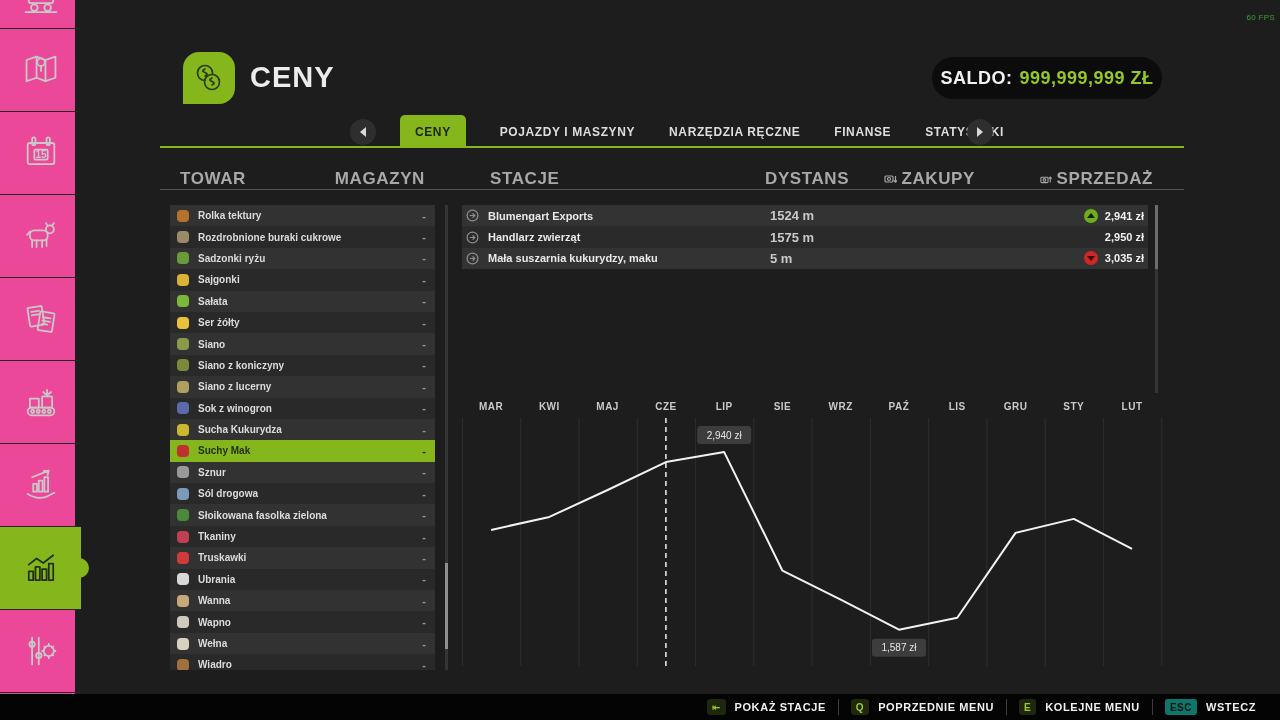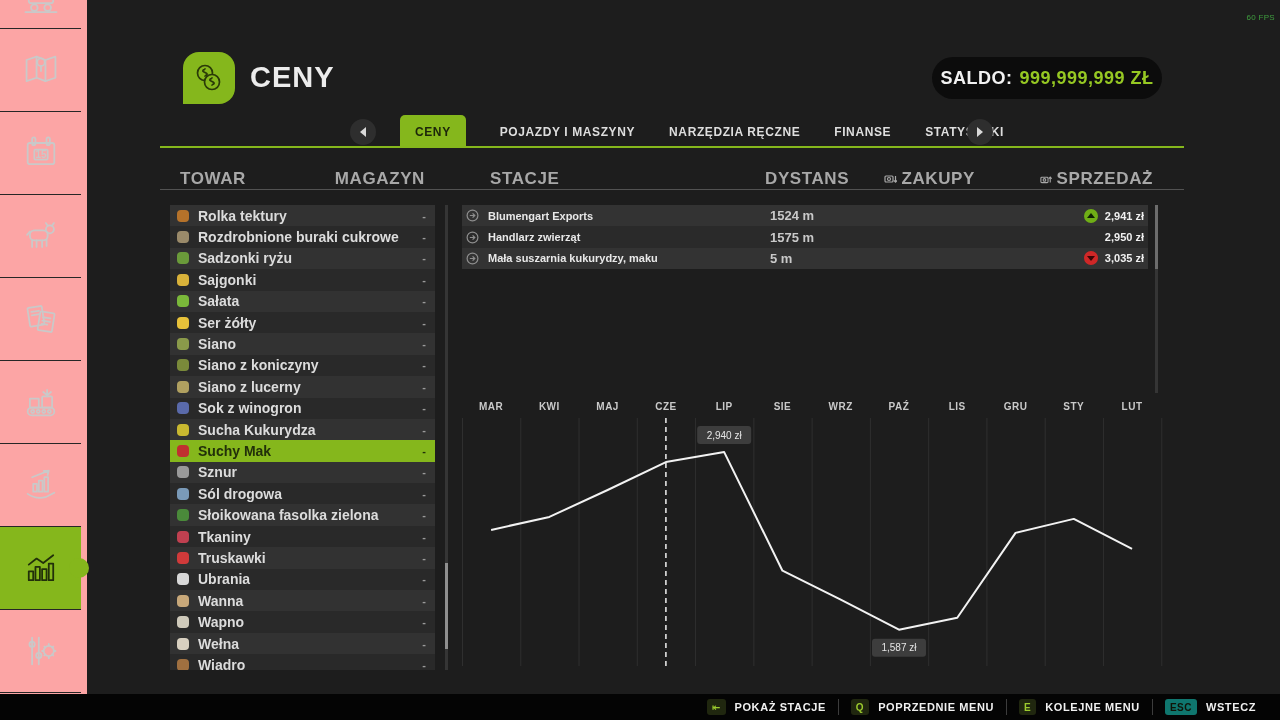--- a/index.html
+++ b/index.html
@@ -1,21 +1,21 @@
 <!DOCTYPE html>
 <html><head>
 <meta charset="utf-8">
 <style>
   * { margin:0; padding:0; box-sizing:border-box; }
   html,body { width:1280px; height:720px; overflow:hidden; background:#1d1d1d;
               font-family:"Liberation Sans","DejaVu Sans",sans-serif; }
   .screen { position:relative; width:1280px; height:720px; background:#1d1d1d; }
 
   
-  .sidebar { position:absolute; left:0; top:0; width:87px; height:694px; background:#fca5a5; z-index:5; }
+  .sidebar { position:absolute; left:0; top:0; width:75px; height:694px; background:#ec4899; z-index:5; }
   .side-item { position:relative; width:81px; height:83px; border-bottom:1px solid #262626;
                display:flex; align-items:center; justify-content:center; }
   .side-item.partial { height:29px; overflow:hidden; }
   .side-item.partial svg { margin-top:-26px; }
   .side-item svg { width:40px; height:40px; stroke:#c9c9c9; fill:none; stroke-width:1.6;
                    stroke-linecap:round; stroke-linejoin:round; }
   .side-item.active { background:#85b71c; }
   .side-item.active svg { stroke:#22300a; }
   .side-item.active::after { content:""; position:absolute; right:-8px; top:50%; margin-top:-10px;
                width:20px; height:20px; border-radius:50%; background:#85b71c; }
@@ -55,21 +55,21 @@
   .col-head svg { width:13px; height:13px; stroke:#a8a8a8; fill:none; stroke-width:1.2; }
   .head-line { position:absolute; left:160px; top:189px; width:1024px; height:1px; background:#525252; }
 
   
   .plist { position:absolute; left:170px; top:205px; width:265px; height:465px; overflow:hidden; }
   .prow { height:21.4px; display:flex; align-items:center; padding:0 9px 0 7px; cursor:pointer; }
   .prow:nth-child(odd) { background:#323232; }
   .prow:nth-child(even) { background:#292929; }
   .prow.selected { background:#85b71c; }
   .prow .swatch { width:12px; height:12px; border-radius:4px; margin-right:9px; flex:none; }
-  .prow .pname { flex:1; font-size:14px; font-weight:bold; color:#dcdcdc; white-space:nowrap; }
+  .prow .pname { flex:1; font-size:10px; font-weight:bold; color:#dcdcdc; white-space:nowrap; }
   .prow .pdash { font-size:11px; font-weight:bold; color:#9a9a9a; }
   .prow.selected .pname, .prow.selected .pdash { color:#22300a; }
   .pscroll { position:absolute; left:445px; top:205px; width:3px; height:465px; background:#353535; }
   .pscroll .thumb { position:absolute; left:0; top:358px; width:3px; height:86px; background:#8f8f8f; }
 
   
   .slist { position:absolute; left:462px; top:205px; width:686px; }
   .srow { height:21.4px; display:flex; align-items:center; padding:0 4px; cursor:pointer; }
   .srow:nth-child(odd) { background:#333333; }
   .srow:nth-child(even) { background:#2a2a2a; }

